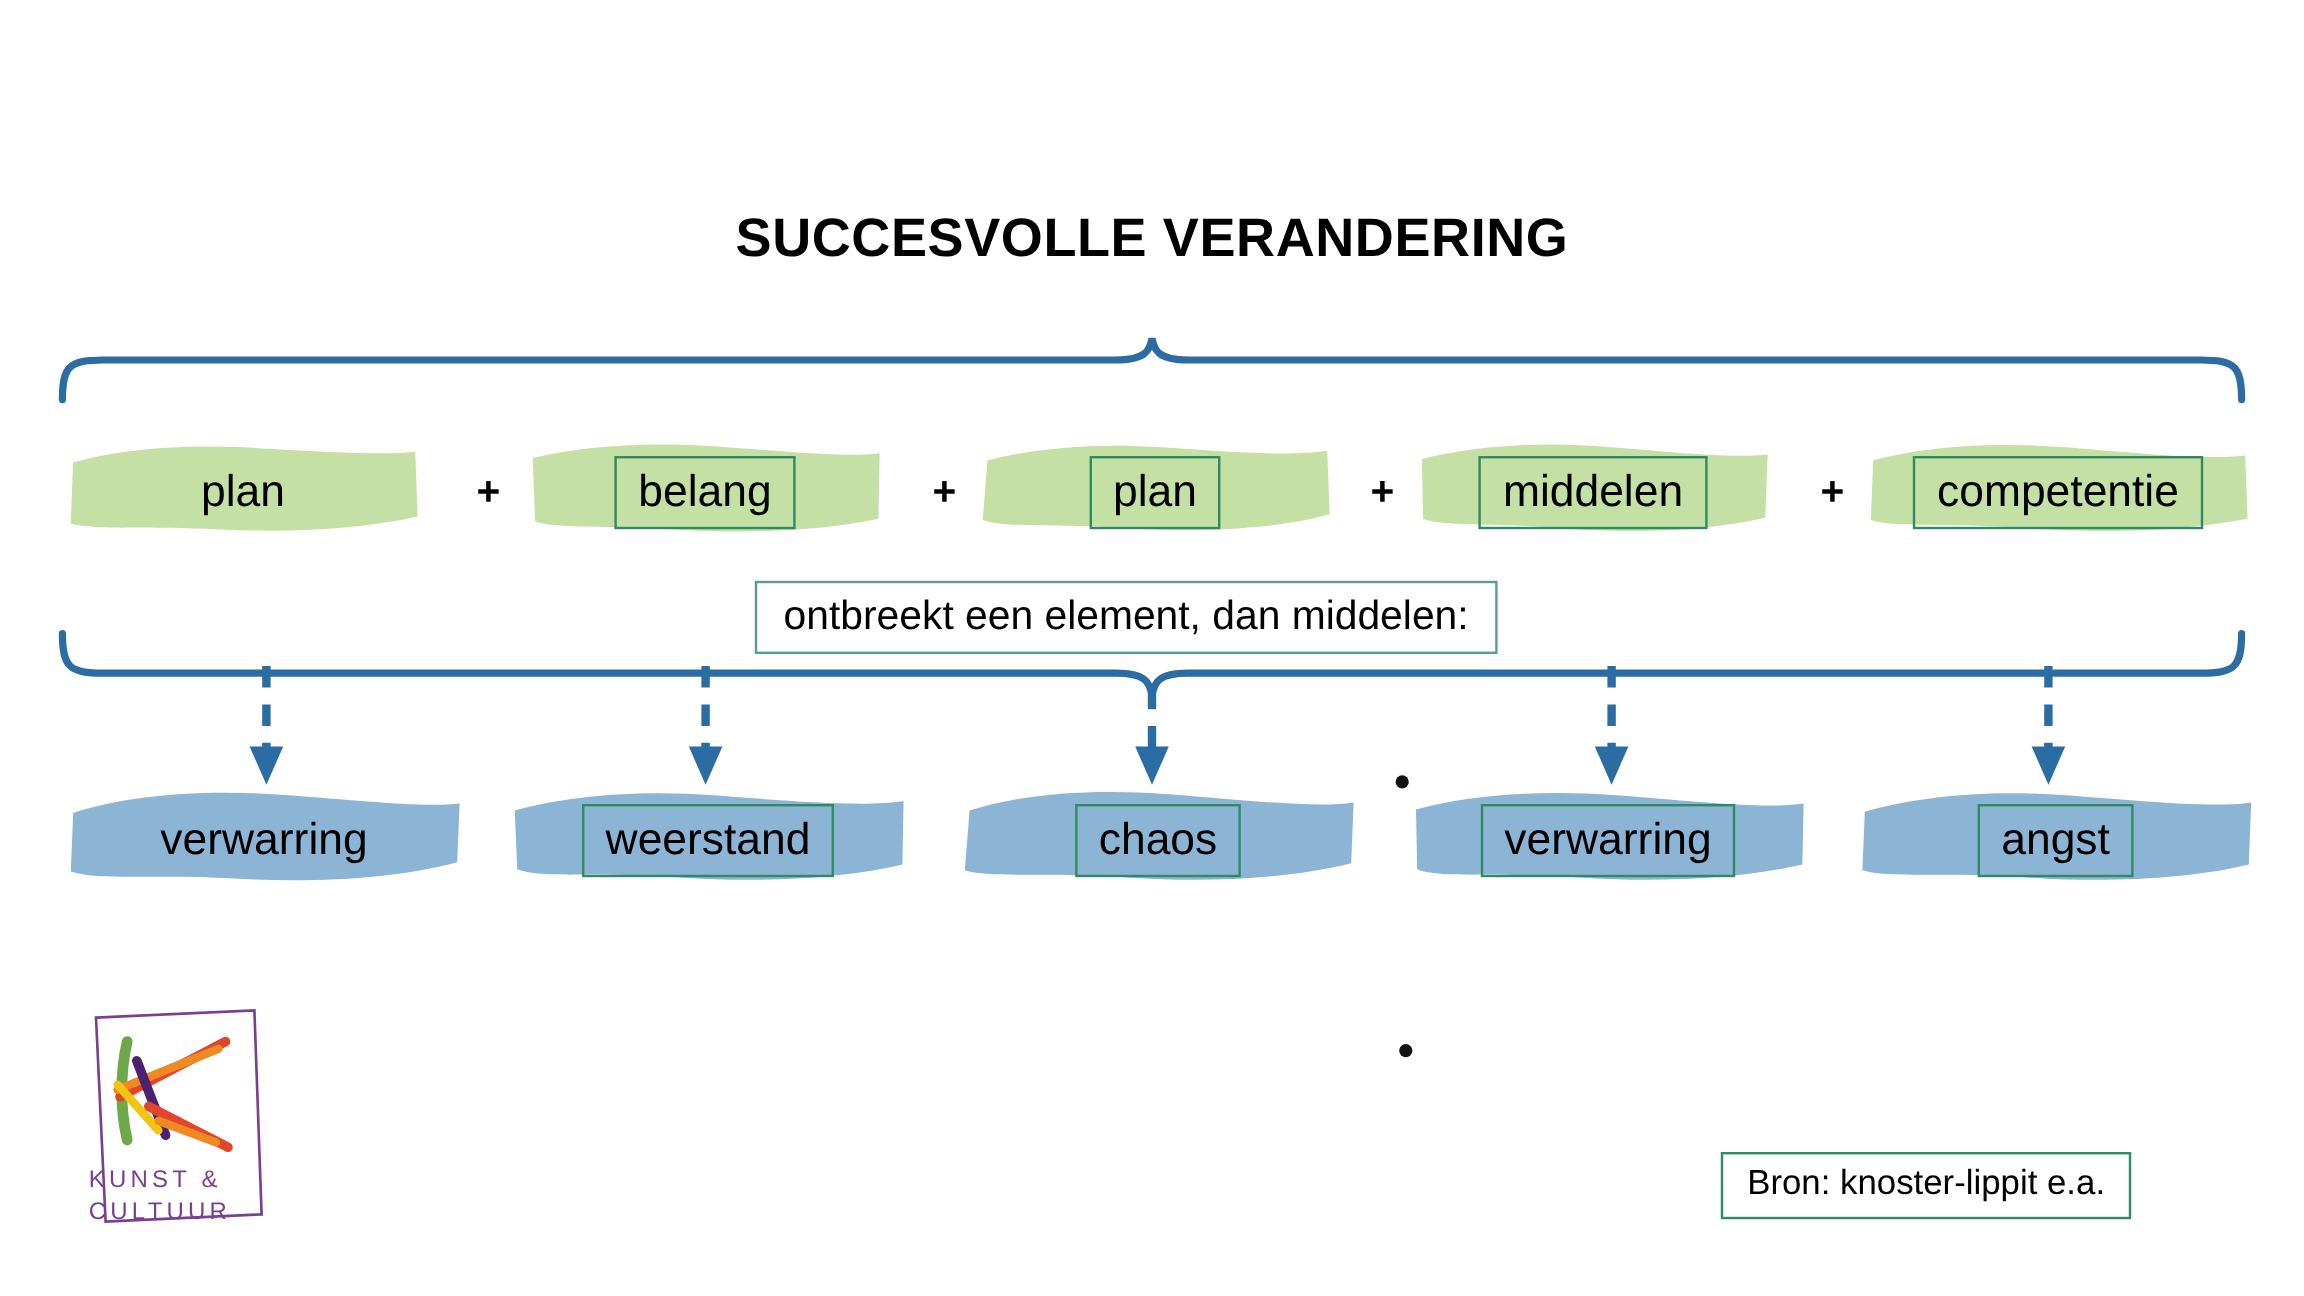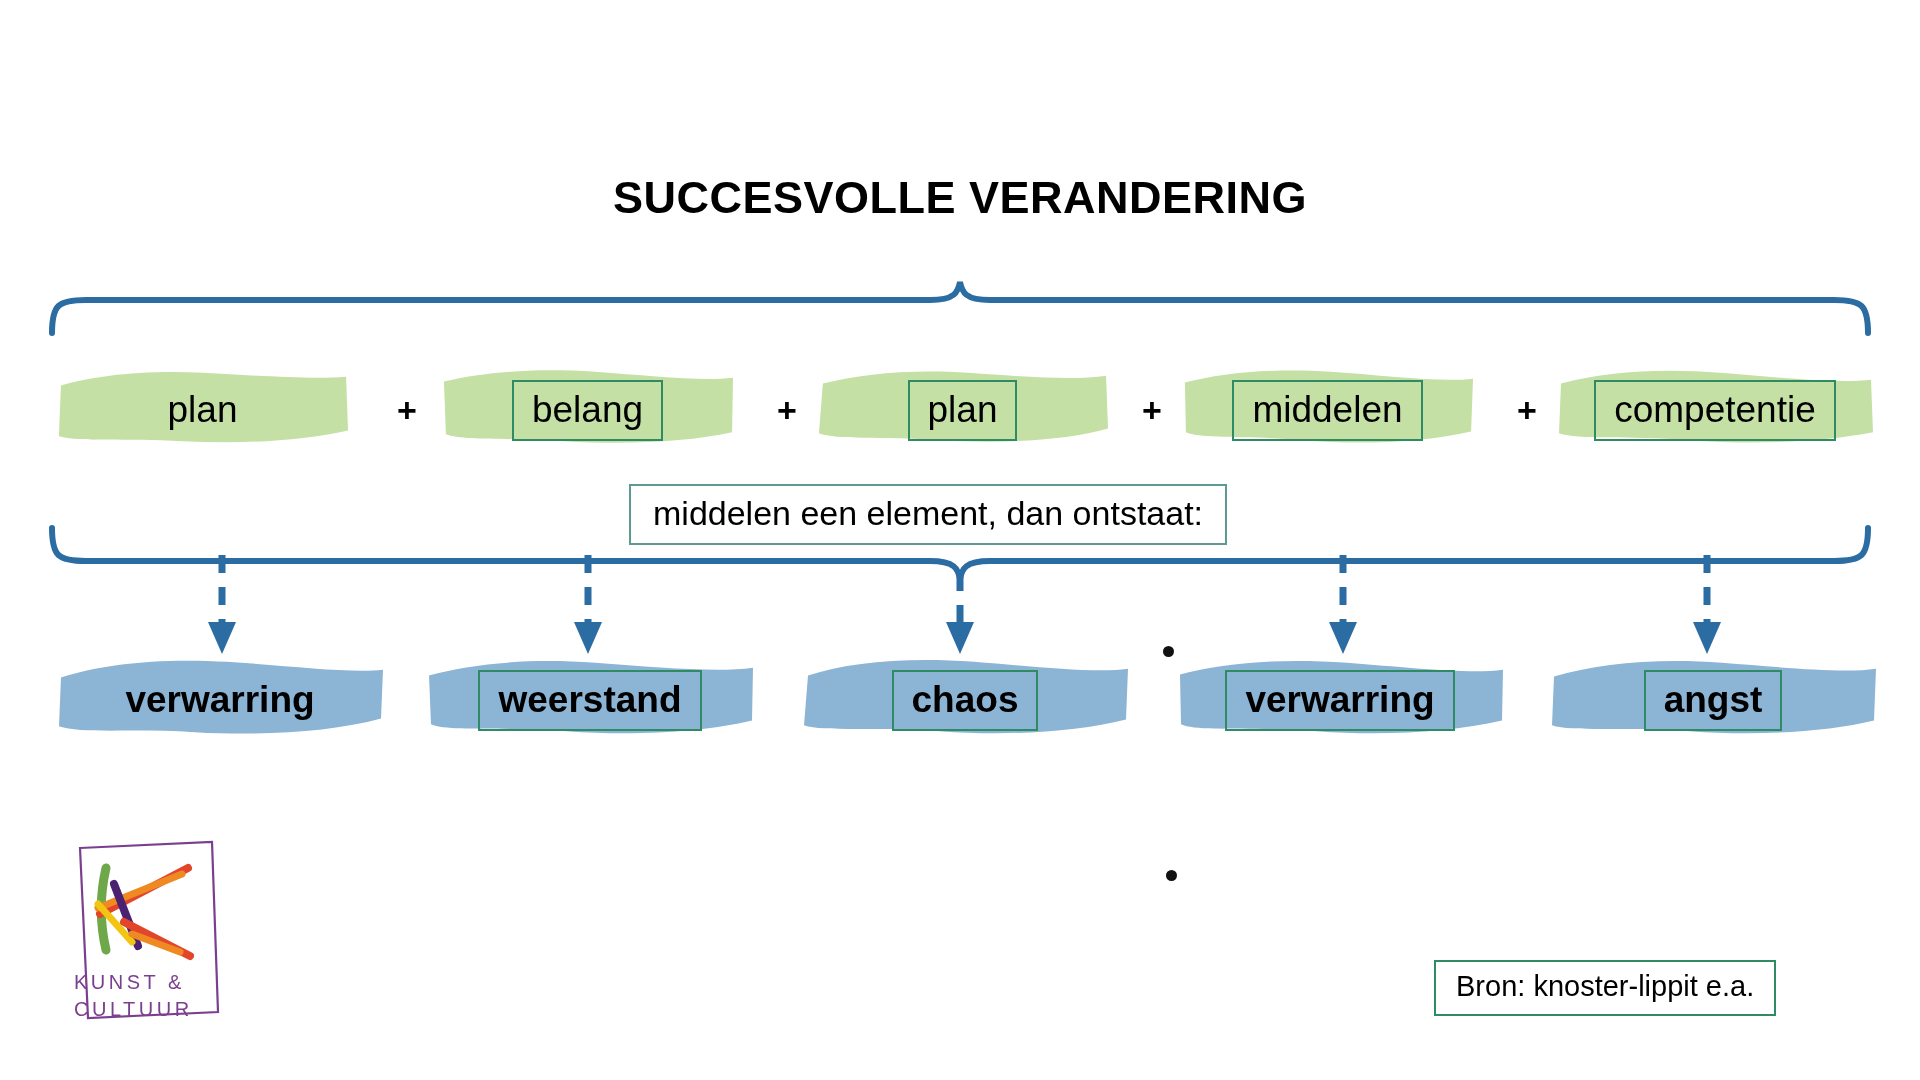--- a/index.html
+++ b/index.html
@@ -42,21 +42,21 @@
   }
 
   
   .row {
     position: absolute;
     left: 0;
     width: 1920px;
     height: 100px;
   }
   #green-row { top: 360px; }
-  #blue-row  { top: 650px; font-weight: bold; }
+  #blue-row  { top: 650px; }
 
   .cell {
     position: absolute;
     top: 0;
     height: 100px;
   }
 
   
   .blob {
     position: absolute;
@@ -257,21 +257,21 @@
       <svg viewBox="0 0 320 86" preserveAspectRatio="none" xmlns="http://www.w3.org/2000/svg">
         <path d="M6,20 C50,8 104,4 166,9 C226,14 282,20 316,16 L318,70 C268,80 200,83 134,78 C70,73 24,78 4,71 Z" fill="#c5e0a5"></path>
       </svg>
     </div>
     <div class="cell-label boxed">
       <span>competentie</span>
     </div>
   </div>
 </div>
 
-<div id="statement-box">middelen een element, dan ontstaat:</div>
+<div id="statement-box">ontbreekt een element, dan middelen:</div>
 
 <div class="row" id="blue-row">
 
   <div class="cell" style="left:55px;width:330px;">
     <div class="blob">
       <svg viewBox="0 0 330 86" preserveAspectRatio="none" xmlns="http://www.w3.org/2000/svg">
         <path d="M6,24 C48,10 106,4 172,8 C236,12 296,20 328,16 L326,66 C276,80 206,84 140,80 C76,76 26,82 4,74 Z" fill="#8cb4d4"></path>
       </svg>
     </div>
     <div class="cell-label">

